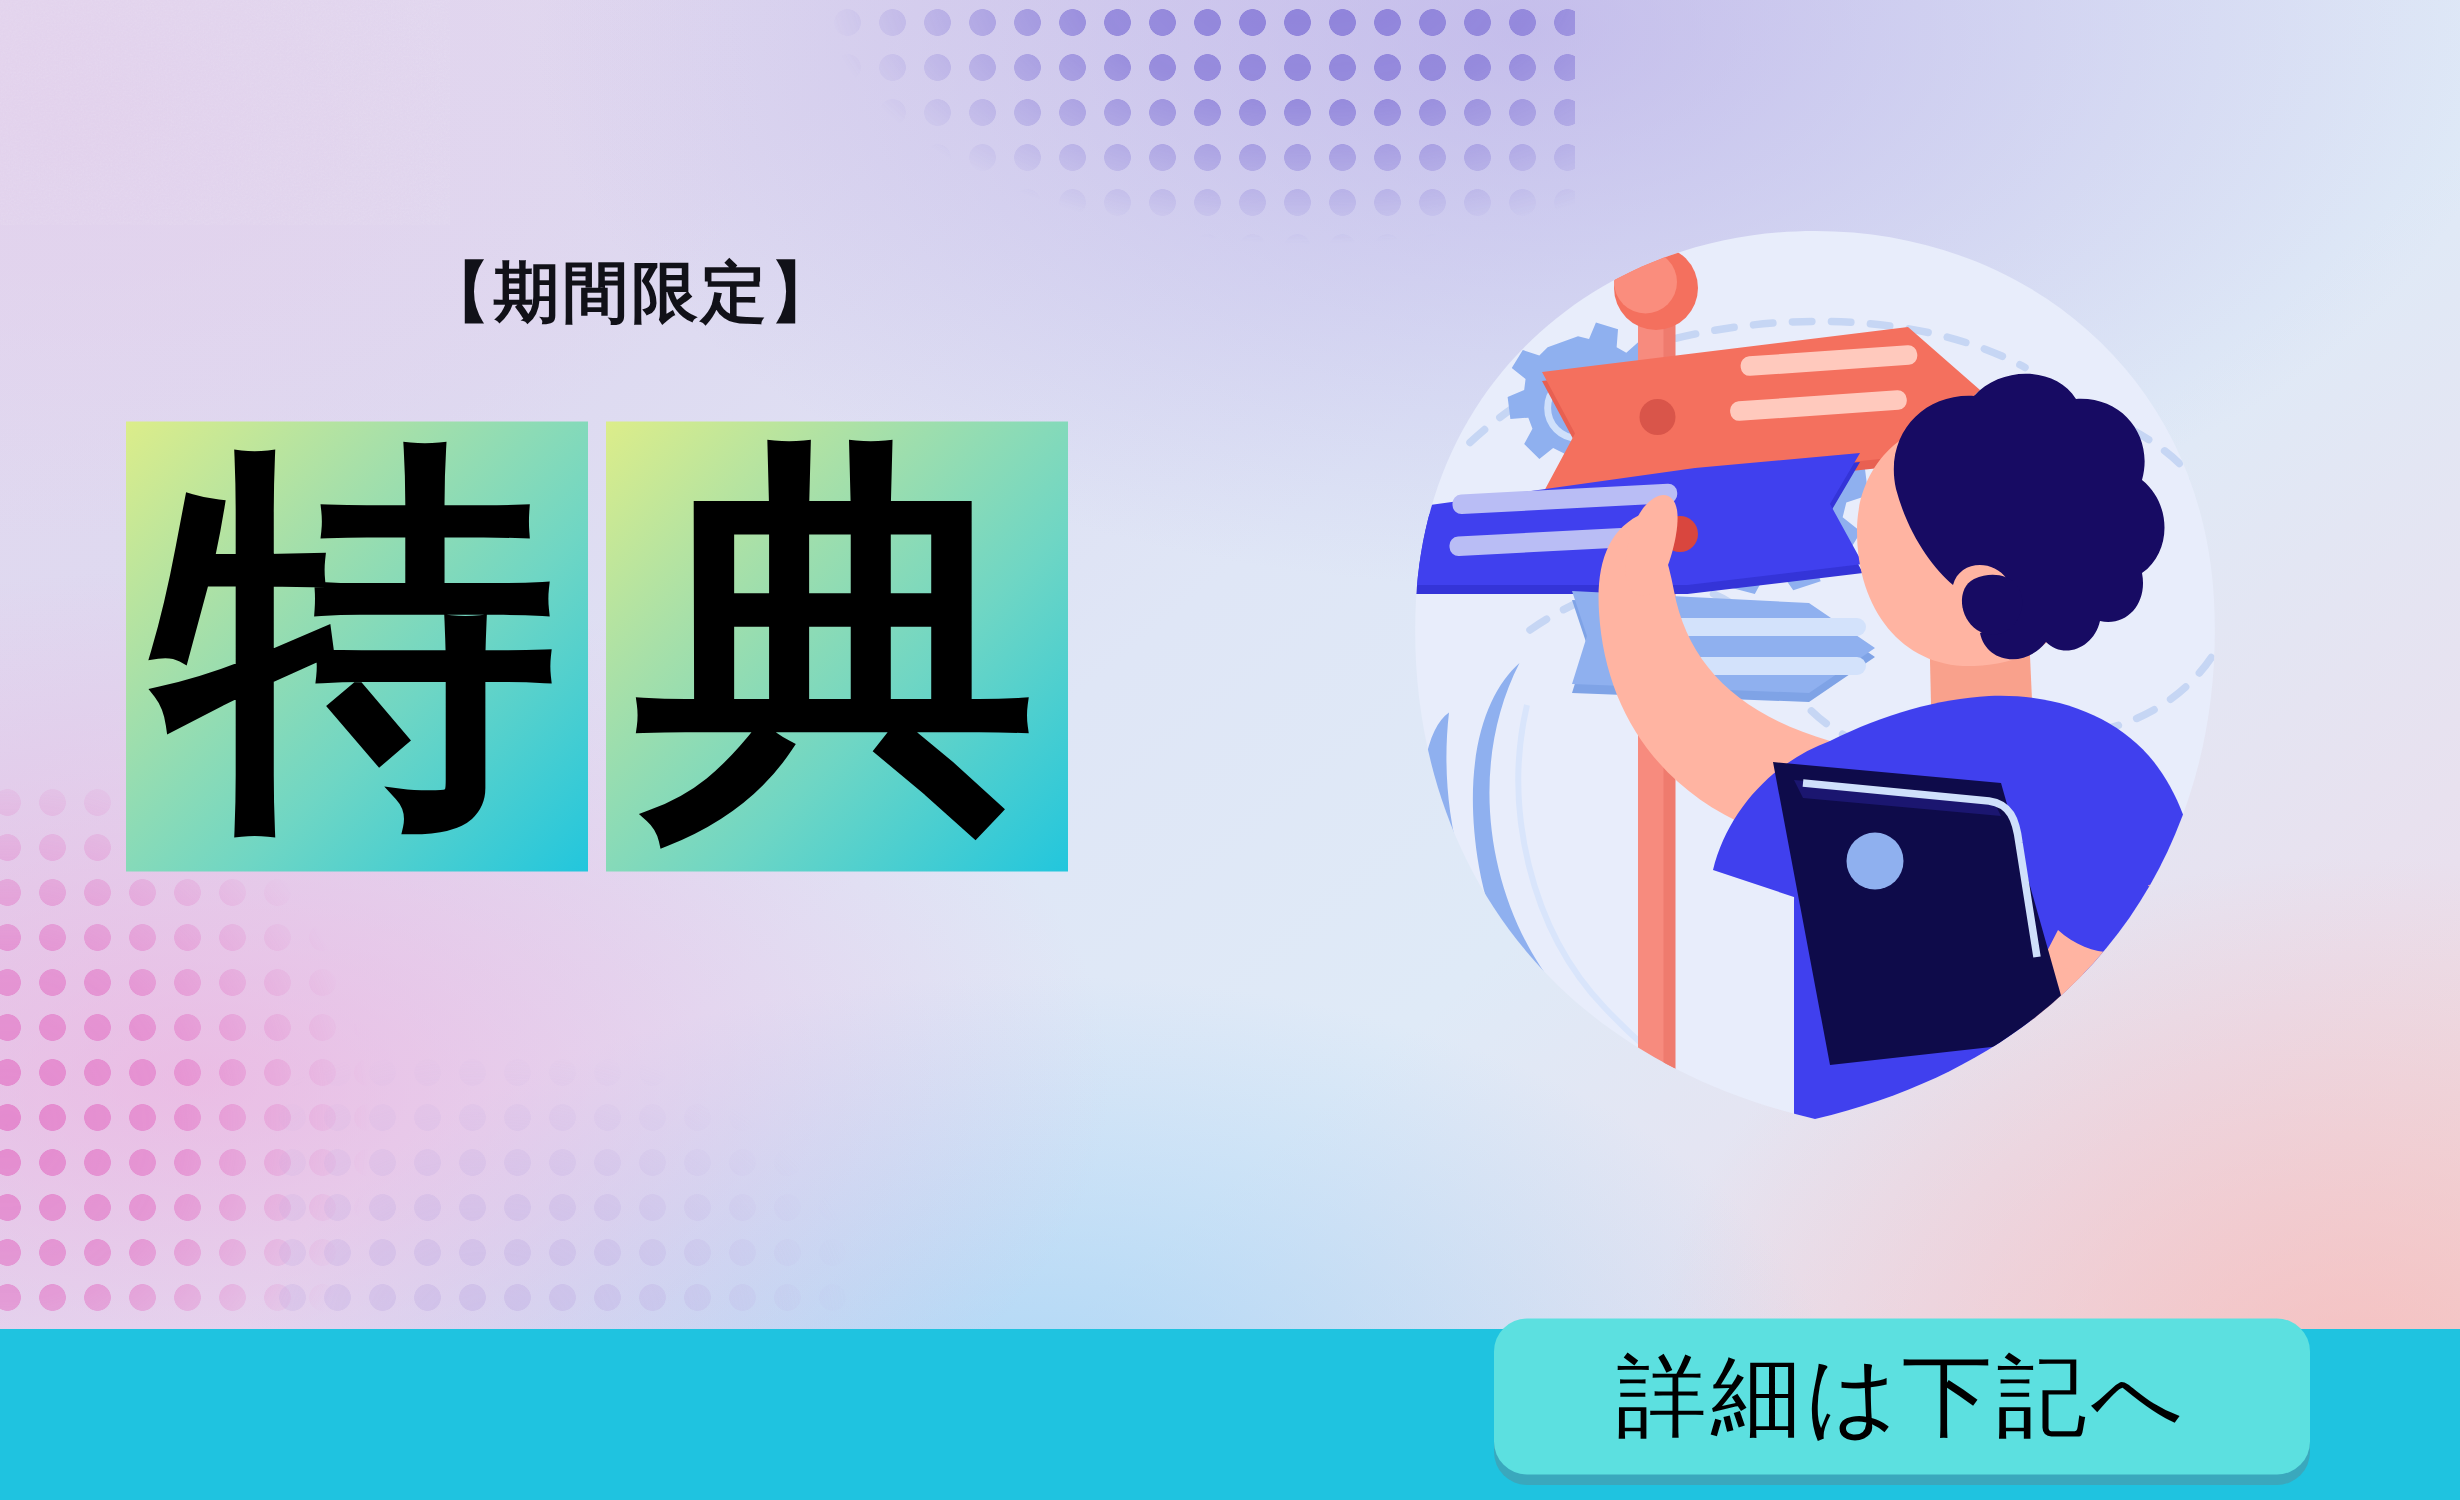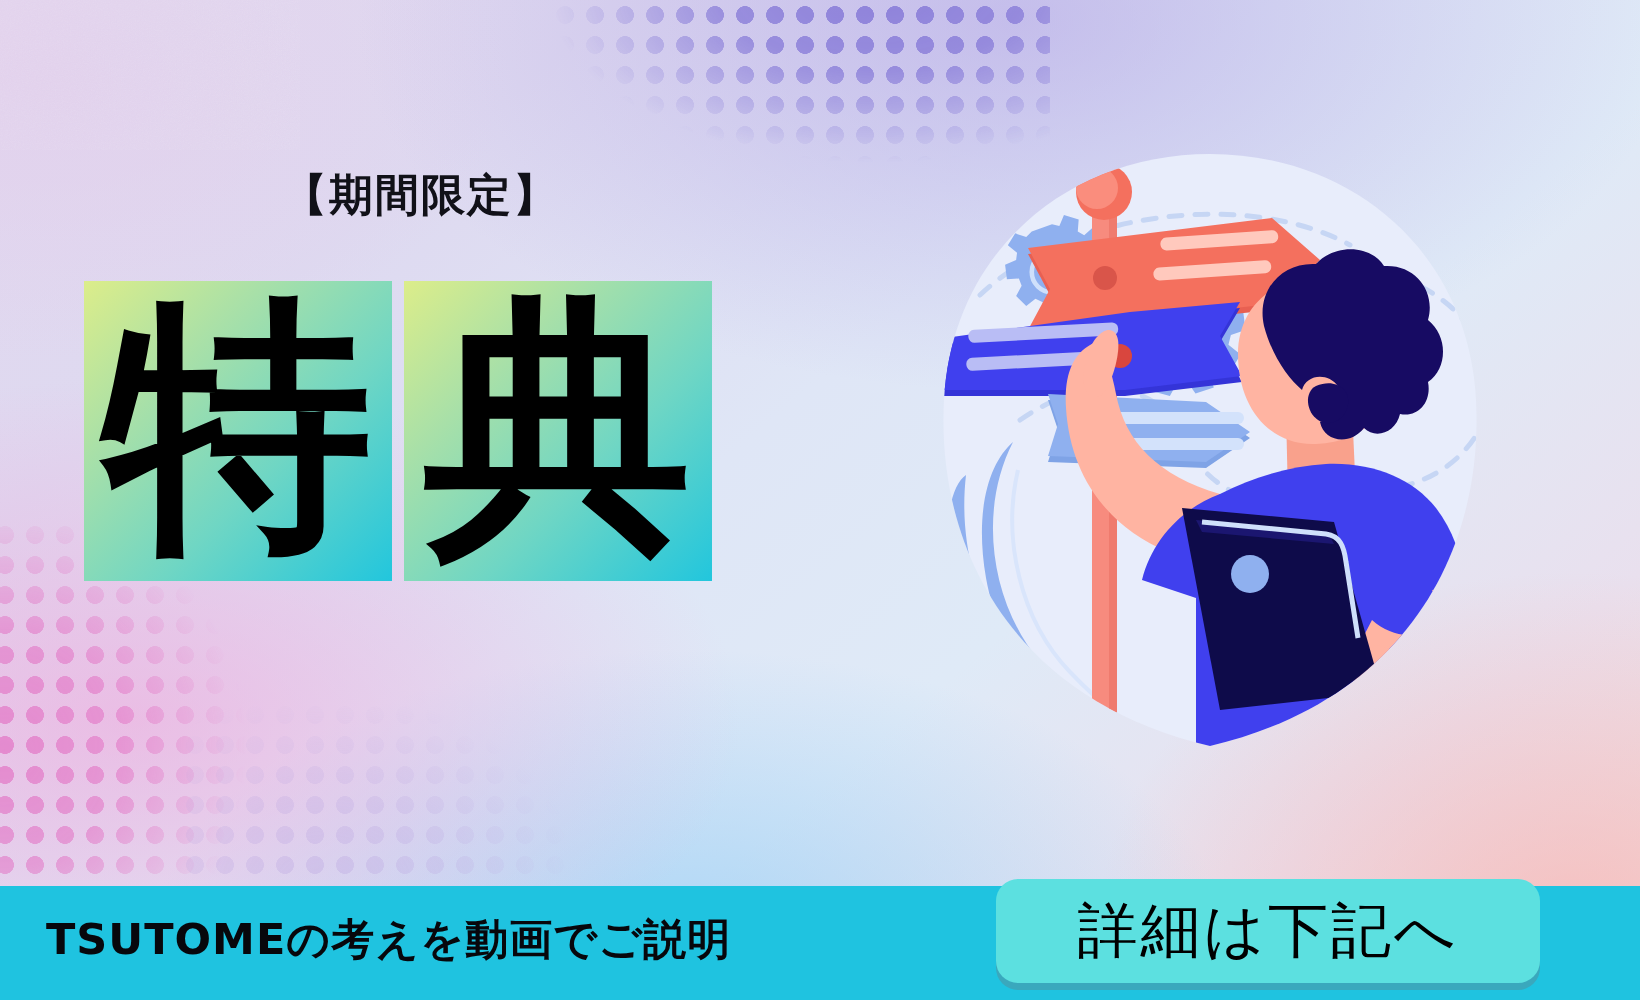--- a/index.html
+++ b/index.html
@@ -228,18 +228,17 @@
             <path fill="#1b1670" d="M276 370 L408 382 L414 394 L282 382Z"></path>
             <path fill="none" stroke="#cfe0fb" stroke-width="5" d="M282 372 L406 384 C420 386 424 396 426 412 L438 488"></path>
             <circle cx="330" cy="424" r="19" fill="#8fb0ef"></circle>
           </g>
         </g>
       </g>
     </svg>
   </div>
 
   <div class="footer-bar"></div>
-  <div class="footer-text">TSUTOMEの考えを動画でご説明</div>
   <div class="cta-button">
     <span>詳細は下記へ</span>
   </div>
 
 </div>
 
 </body></html>

